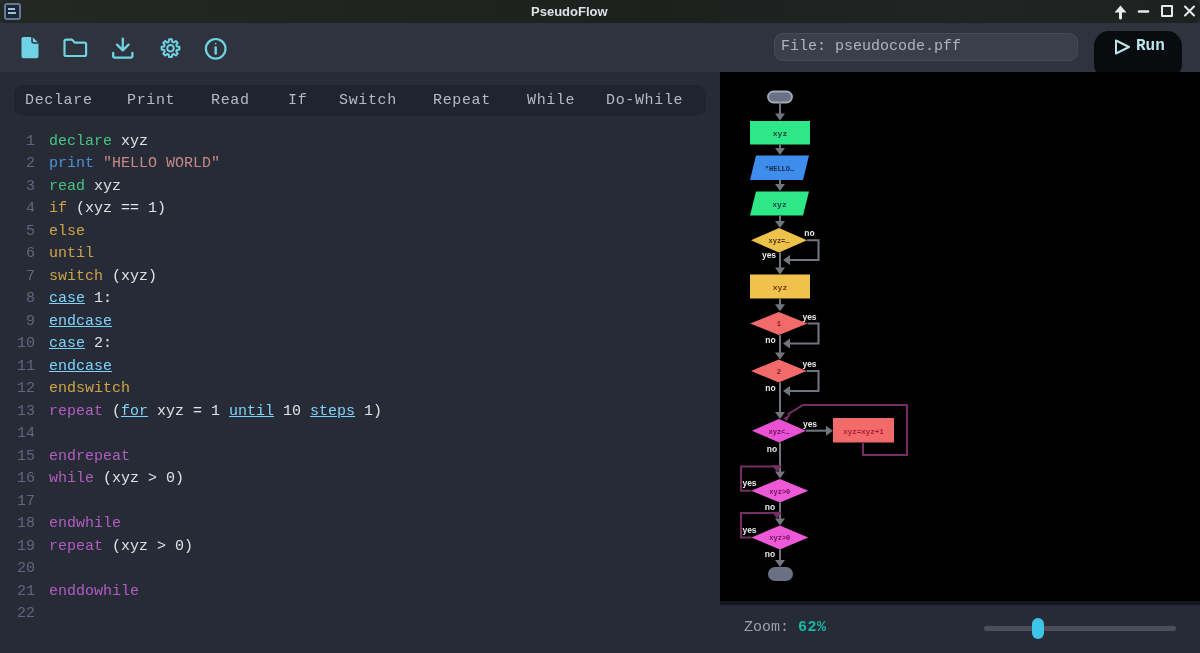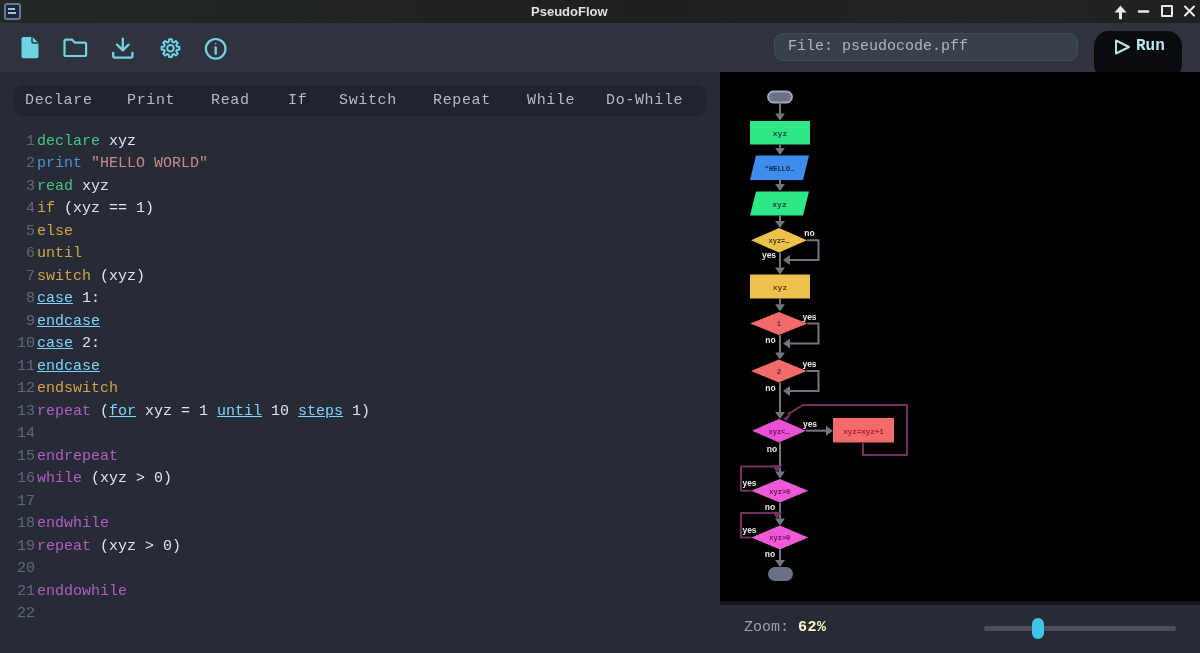--- a/index.html
+++ b/index.html
@@ -1,53 +1,53 @@
 <!DOCTYPE html>
 <html><head>
 <meta charset="utf-8">
 <style>
   * { margin:0; padding:0; box-sizing:border-box; }
   html,body { width:1200px; height:653px; overflow:hidden; background:#272b36; }
   body { position:relative; font-family:"Liberation Sans", sans-serif; }
   #titlebar { position:absolute; left:0; top:0; width:1200px; height:23px;
-    background:linear-gradient(90deg,#242825 0%,#20231f 30%,#1d201d 55%,#212422 80%,#1e211f 100%); }
+    background:linear-gradient(90deg,#242825 0%,#20231f 30%,#1d201d 55%,#212422 80%,#1e211f 100%);border-radius:6px; }
   #appicon { position:absolute; left:4px; top:3px; width:17px; height:17px; border-radius:3px;
     border:2px solid #64789c; background:#1b2734; }
   #appicon::before { content:""; position:absolute; left:2px; top:3px; width:7px; height:2px; background:#9fc4d8; }
   #appicon::after { content:""; position:absolute; left:2px; top:7px; width:8px; height:2px; background:#9fc4d8; }
   #title { position:absolute; left:531px; top:4px; width:140px; font-size:13px; font-weight:700; color:#dde1e6; }
   #winbtns { position:absolute; right:0; top:0; }
   #toolbar { position:absolute; left:0; top:23px; width:1200px; height:49px; background:#2f333e; }
   .tbicon { position:absolute; top:0; }
   #filefield { position:absolute; left:774px; top:10px; width:304px; height:28px; background:#3a3f4c;
     border:1px solid #454b59; border-radius:9px; color:#adb3bf; font-family:"Liberation Mono",monospace;
-    font-size:15px; line-height:26px; padding-left:13px; }
+    font-size:15px; line-height:26px; padding-left:6px; }
   #runbtn { position:absolute; left:1094px; top:8px; width:88px; height:48px; background:#0a0b0e;
     border-radius:15px; }
   #runtext { position:absolute; left:42px; top:6px; color:#b9e6ec; font-family:"Liberation Mono",monospace;
     font-size:16px; font-weight:700; }
   #tabbar { position:absolute; left:14px; top:85px; width:692px; height:31px; background:#20242f; border-radius:9px; }
   .tab { position:absolute; top:7px; color:#b4bac6; font-family:"Liberation Mono",monospace; font-size:15px;
     letter-spacing:0.65px; }
   #code { position:absolute; left:0; top:0; font-family:"Liberation Mono",monospace; font-size:15px; }
   .row { position:absolute; height:22px; }
   .no { position:absolute; left:8px; width:27px; text-align:right; color:#5d6880; }
-  .cd { position:absolute; left:37px; white-space:pre; color:#dfe2e8;text-align:right; }
+  .cd { position:absolute; left:49px; white-space:pre; color:#dfe2e8;text-align:right; }
   .kg { color:#45c483; } 
   .kb { color:#4a90d9; } 
   .ko { color:#cfa448; } 
   .kr { color:#7dd3fc;text-decoration:underline; } 
   .kp { color:#b25cc4; } 
   .st { color:#c98888; } 
   #canvas { position:absolute; left:720px; top:72px; width:480px; height:529px; background:#000; }
   #zoombar { position:absolute; left:720px; top:601px; width:480px; height:52px; background:#272b36;
     border-top:4px solid #15171e; }
   #zoomlabel { position:absolute; left:24px; top:14px; font-family:"Liberation Mono",monospace; font-size:15px;
     color:#99a0ae; }
-  #zoomval { color:#fef9c3; font-weight:700; letter-spacing:0.5px; }
+  #zoomval { color:#14b8a6; font-weight:700; letter-spacing:0.5px; }
   #strack { position:absolute; left:264px; top:21px; width:192px; height:5px; background:#4a4f59; border-radius:2px; }
   #sthumb { position:absolute; left:312px; top:13px; width:12px; height:21px; background:#3dc4e9; border-radius:6px; }
 </style>
 </head>
 <body>
 <div id="titlebar">
   <div id="appicon"></div>
   <div id="title">PseudoFlow</div>
   <svg id="winbtns" width="110" height="23" viewBox="0 0 110 23">
     <g stroke="#e8e9ea" stroke-width="2" fill="none" stroke-linecap="round" stroke-linejoin="round">

